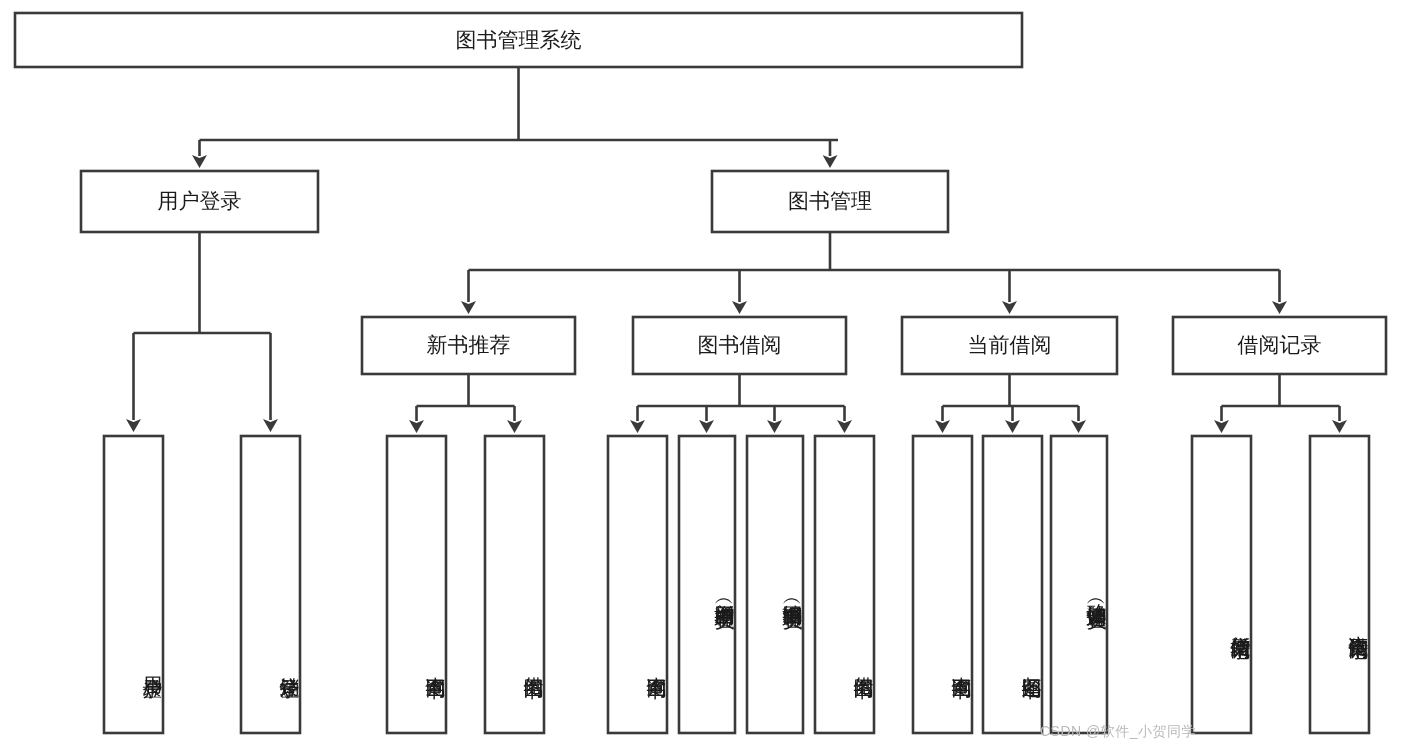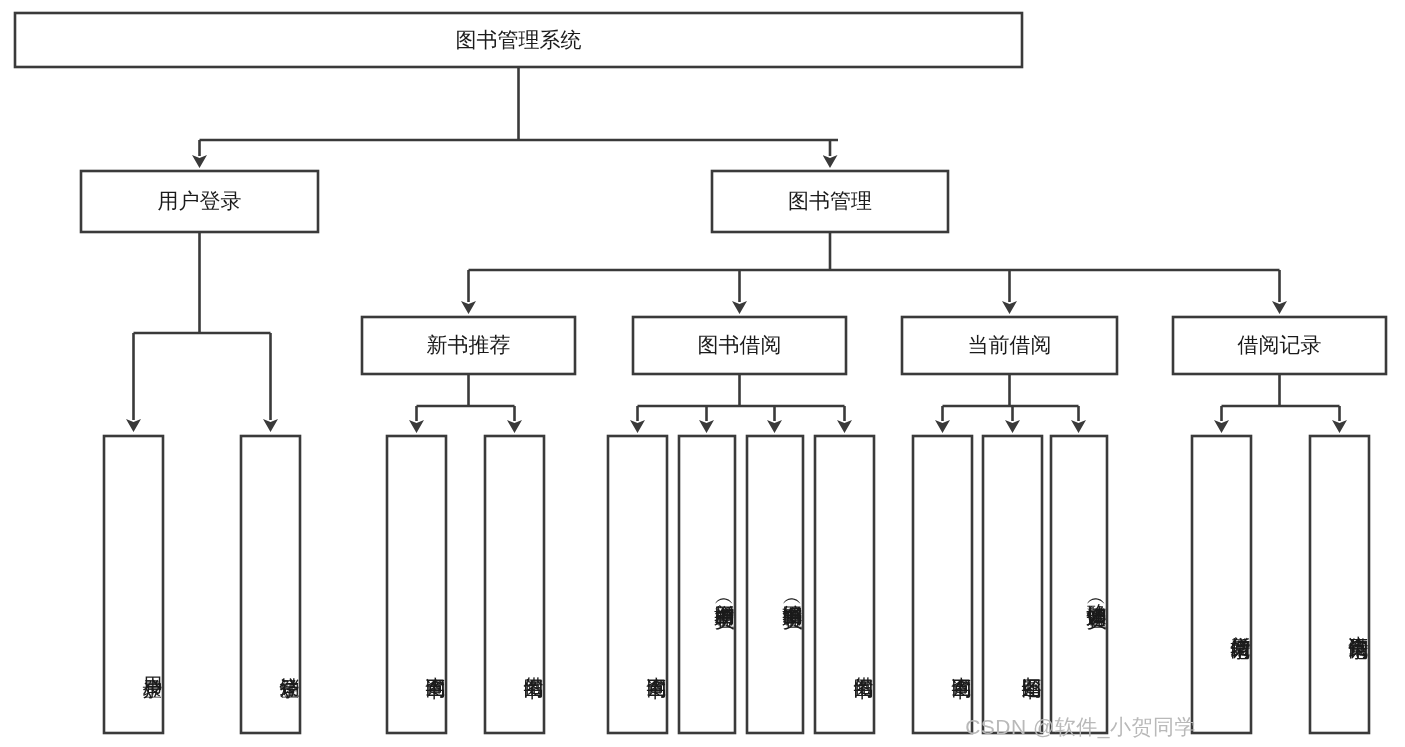--- a/index.html
+++ b/index.html
@@ -64,21 +64,21 @@
     display: flex;
     align-items: flex-start;
     justify-content: center;
     pointer-events: none;
   }
   .watermark {
     position: absolute;
     right: 8px;
     bottom: 6px;
     font-family: "Liberation Sans", sans-serif;
-    font-size: 21px;
+    font-size: 14px;
     color: #b9b9b9;
     letter-spacing: 0.5px;
     user-select: none;
   }
 </style>
 </head>
 <body>
 
 <div id="diagram-root">
 

